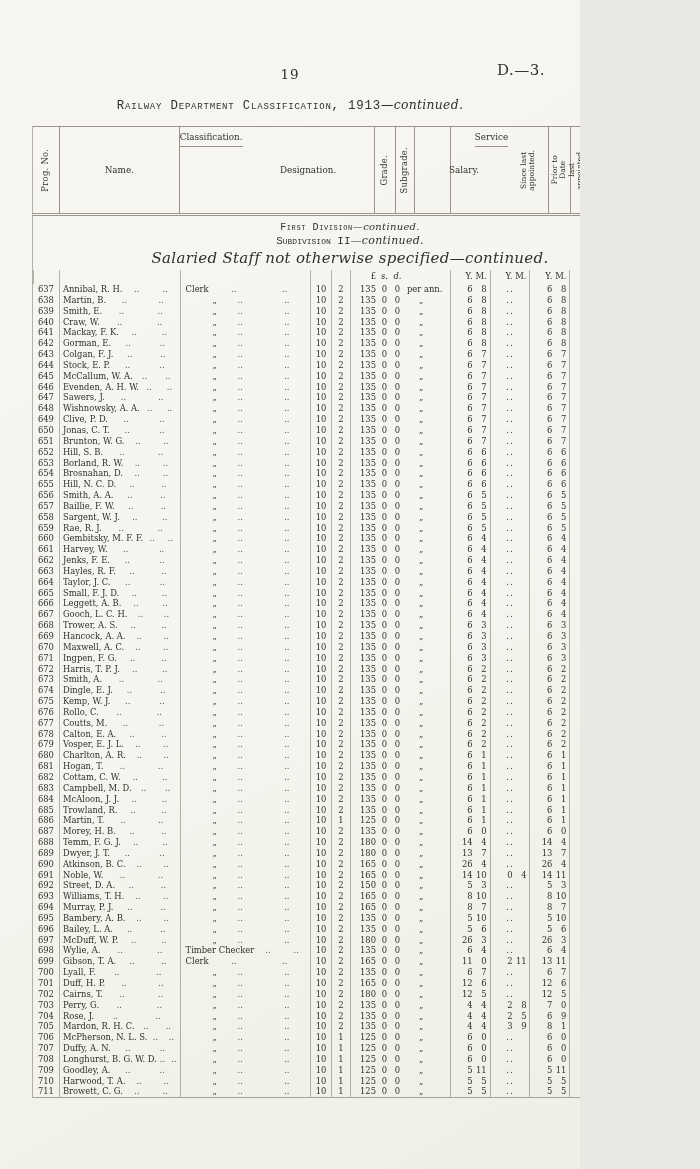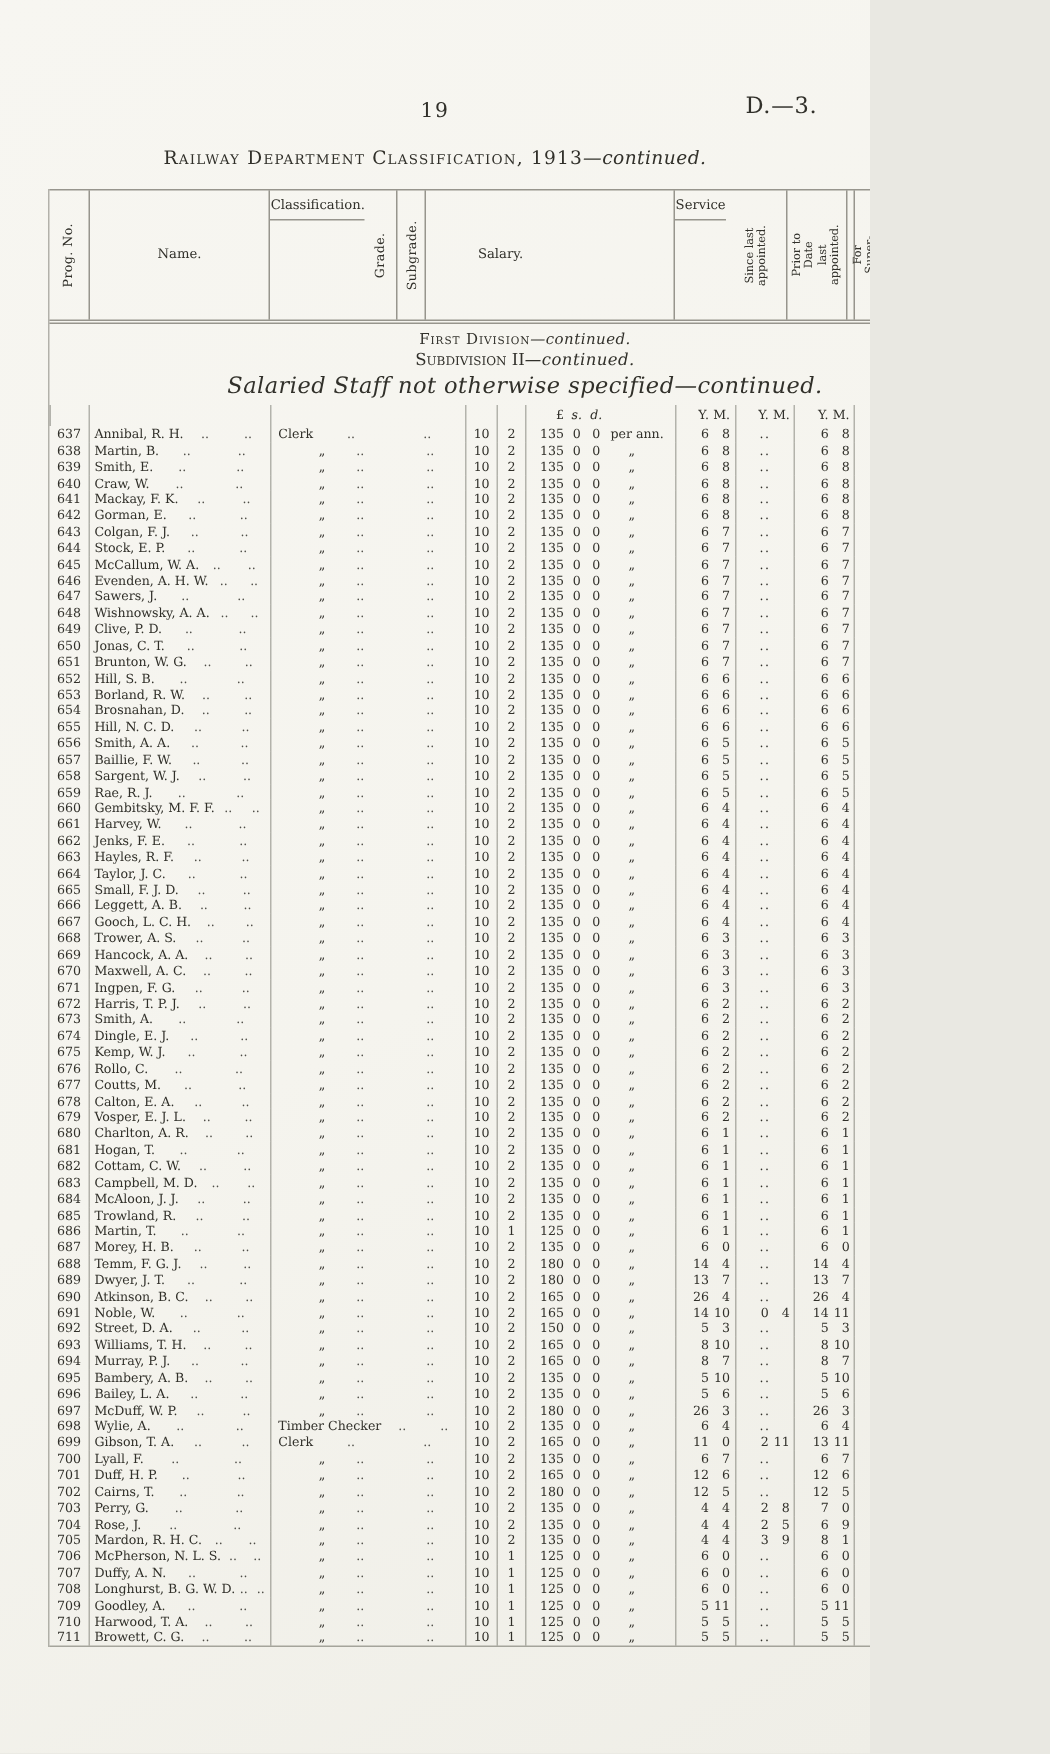--- a/index.html
+++ b/index.html
@@ -6,37 +6,37 @@
   body{background:#e9e8e2;}
   .page{
     position:relative;width:580px;height:1169px;overflow:hidden;
     background:linear-gradient(150deg,#f7f6f1 0%,#f5f4ee 55%,#efeee7 100%);
     font-family:"DejaVu Serif","Liberation Serif",serif;
     color:#31302a;
   }
   .pgnum{position:absolute;top:66px;left:0;right:0;text-align:center;font-size:13.5px;letter-spacing:1px;}
   .docref{position:absolute;top:61px;right:35px;font-size:15px;letter-spacing:0.5px;}
   .title{position:absolute;top:97px;left:0;right:0;text-align:center;font-size:12.4px;letter-spacing:0.8px;}
-  .sc{font-variant:small-caps;}
+  .sc{font-variant:small-caps;font-family:Liberation Mono, monospace;}
   .it{font-style:italic;letter-spacing:0.3px;}
 
   .tbl{position:absolute;left:32px;top:126px;width:636px;
        border-left:1px solid rgba(70,68,58,0.38);border-right:1px solid rgba(70,68,58,0.30);}
   .tbl,.tbl *{box-sizing:border-box;}
   :root{--rule:rgba(72,70,60,0.55);--rulel:rgba(72,70,60,0.38);}
 
   
   .thead{display:flex;height:87px;border-top:1.4px solid var(--rule);font-size:8.8px;}
   .hc{border-left:1px solid var(--rule);position:relative;}
   .hc:first-child{border-left:none;}
   .w-prog{width:26px;} .w-name{width:121px;} .w-desig{width:131px;}
   .w-grade{width:21px;} .w-sub{width:19px;} .w-sal{width:100px;}
   .w-since{width:40px;} .w-prior{width:40px;} .w-super{width:40px;} .w-rem{width:98px;}
   .grp{display:flex;flex-direction:row;}
-  .w-class{width:271px;} .w-serv{width:120px;}
+  .w-class{width:271px;} .w-serv{width:120px;padding-left:24px;}
   .grp-label{height:20px;display:flex;align-items:center;justify-content:center;border-bottom:1px solid var(--rule);}
   .grp-body{flex:1;display:flex;}
   .grp-body .hc:first-child{border-left:none;}
   .cent{display:flex;align-items:center;justify-content:center;text-align:center;}
   .vwrap{position:absolute;inset:0;display:flex;align-items:center;justify-content:center;overflow:visible;}
   .vrot{transform:rotate(-90deg);transform-origin:center;width:64px;text-align:center;
         font-size:7.5px;line-height:8.4px;white-space:pre-line;}
   .vrot.one{font-size:8.4px;letter-spacing:0.3px;white-space:nowrap;}
   .dbl{height:3px;border-top:1px solid var(--rule);border-bottom:1px solid var(--rule);}
 
@@ -85,20 +85,21 @@
     <div class="thead">
       <div class="hc w-prog">
         <div class="vwrap">
             <div class="vrot one">Prog. No.</div>
           </div>
       </div>
       <div class="hc w-name cent">Name.</div>
       <div class="hc w-class grp">
         <div class="grp-label">Classification.</div>
         <div class="grp-body">
+          <div class="hc w-desig cent">Designation.</div>
           <div class="hc w-grade">
             <div class="vwrap">
                 <div class="vrot one">Grade.</div>
               </div>
           </div>
           <div class="hc w-sub">
             <div class="vwrap">
                 <div class="vrot one">Subgrade.</div>
               </div>
           </div>

